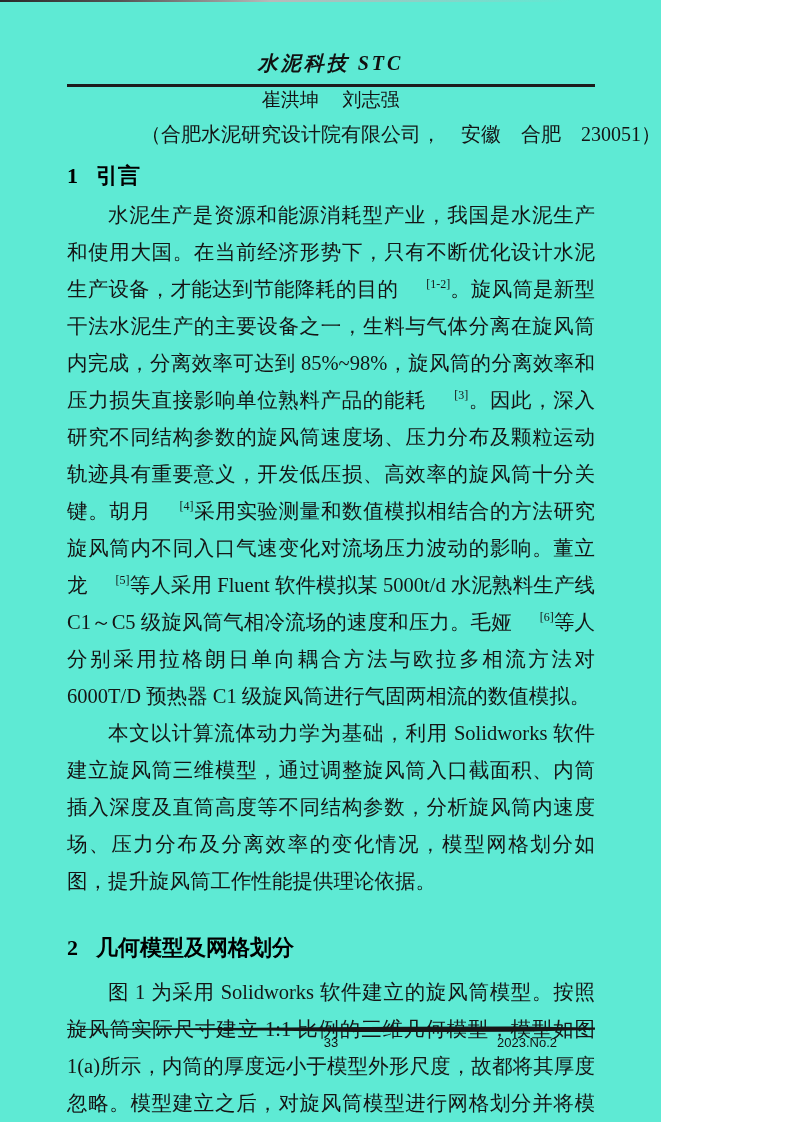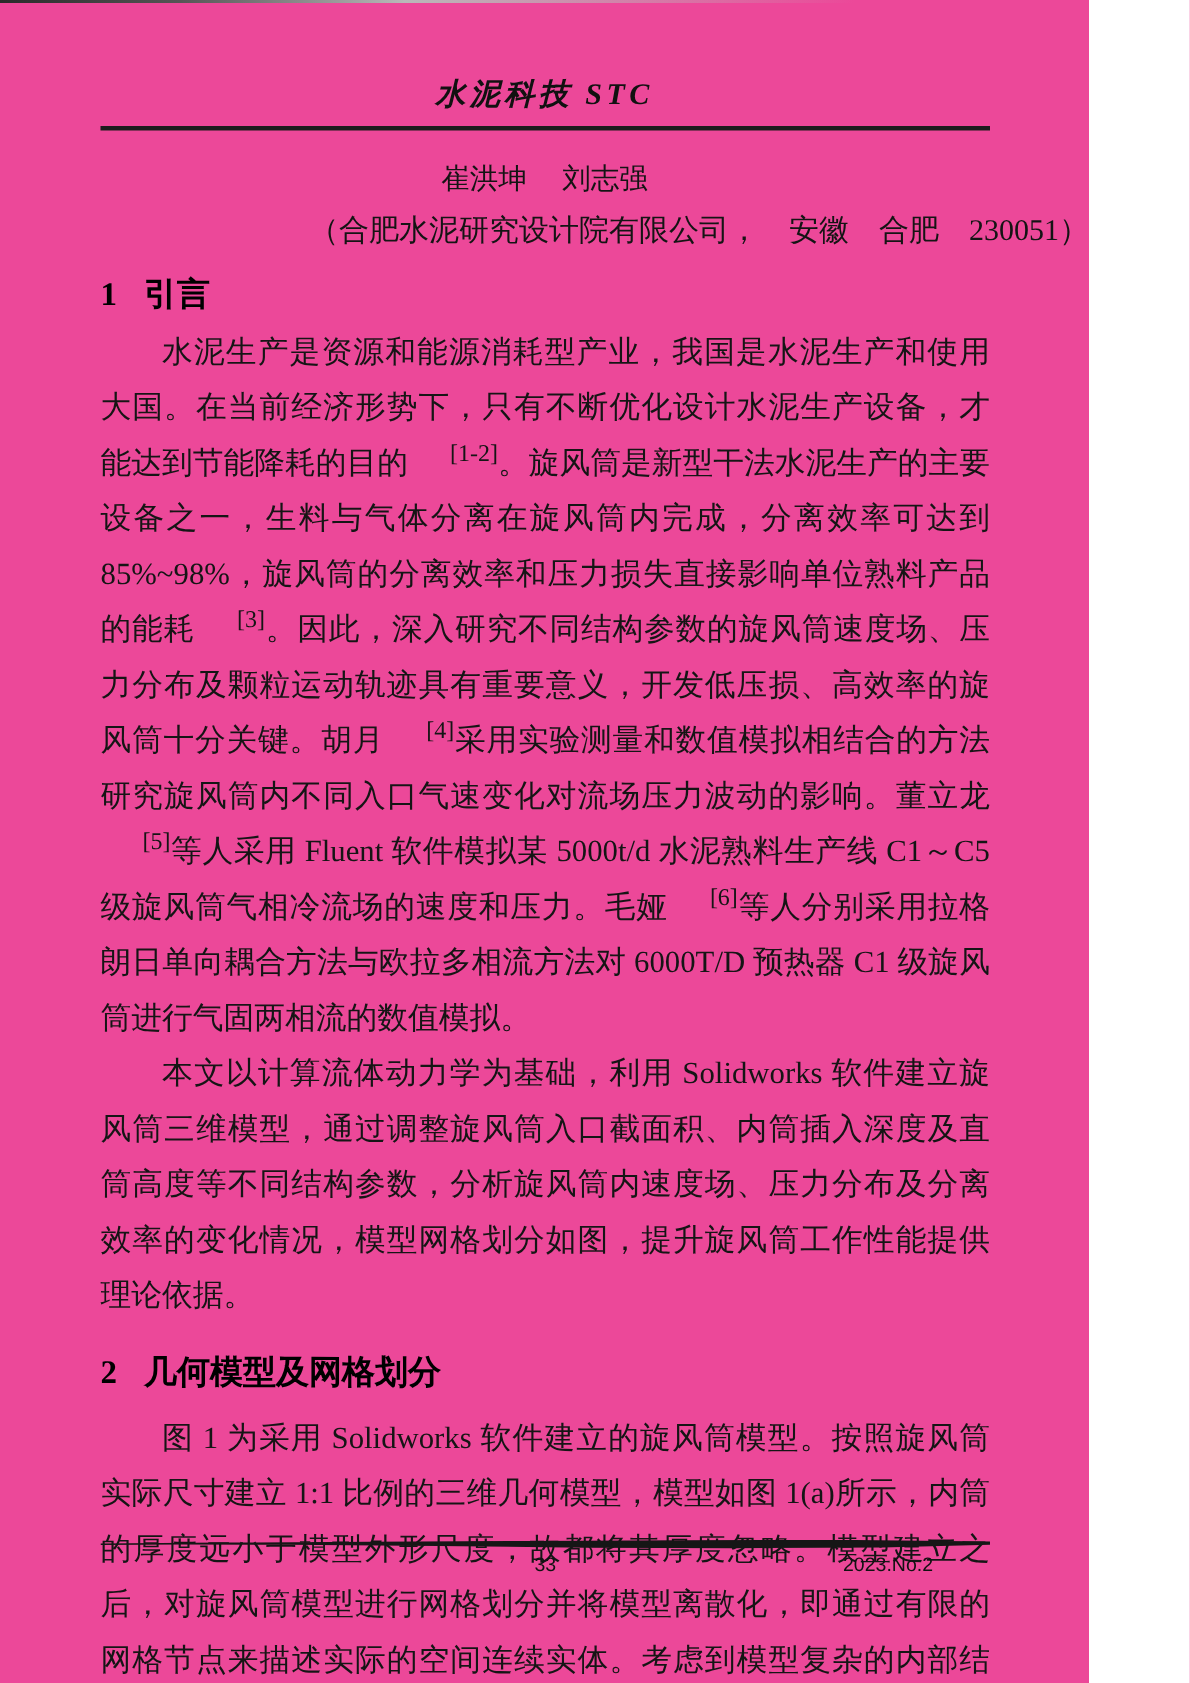--- a/index.html
+++ b/index.html
@@ -2,23 +2,23 @@
 <html><head>
 <meta charset="utf-8">
 <style>
   html, body {
     margin: 0;
     padding: 0;
     background: #ffffff;
   }
   .page {
     position: relative;
-    width: 726px;
+    width: 661px;
     height: 1122px;
-    background: #ec4899;
+    background: #5eead4;
     color: #1a1a1a;
     font-family: "Liberation Serif", "DejaVu Serif", serif;
     overflow: hidden;
     box-sizing: border-box;
   }
   .scan-line {
     position: absolute;
     top: 0; left: 0;
     width: 600px; height: 2px;
     background: linear-gradient(to right, #2a2a2a 0%, #555 20%, #b9b9b9 45%, rgba(200,200,200,0) 95%);
@@ -42,21 +42,20 @@
     margin: 26px 40px 0 40px;
     text-align: center;
     font-family: "Liberation Sans", "DejaVu Sans", sans-serif;
     font-weight: 700;
     font-size: 34px;
     line-height: 48px;
     color: #000;
     letter-spacing: 1px;
   }
   .authors {
-    margin-top: 20px;
     text-align: center;
     font-size: 19px;
     line-height: 26px;
     color: #141414;
   }
   .affiliation {
     margin-top: 7px;
     text-align: right;
     font-size: 20px;
     line-height: 28px;
@@ -73,33 +72,33 @@
     color: #000;
     margin: 12px 0 5px 0;
   }
   h2.sec-heading .sec-num {
     display: inline-block;
     margin-right: 18px;
     font-family: "Liberation Serif", "DejaVu Serif", serif;
     font-weight: 700;
   }
   h2.sec-heading.second {
-    margin-top: 16px;
+    margin-top: 32px;
     margin-bottom: 10px;
   }
   p.body-para {
     margin: 0;
     font-size: 20.5px;
     line-height: 37px;
     text-align: justify;
     text-indent: 2em;
     color: #151515;
   }
   p.body-para sup {
-    font-size: 16px;
+    font-size: 12px;
     line-height: 0;
     vertical-align: super;
     padding-left: 28px;
   }
   footer.page-footer {
     position: absolute;
     top: 1026px;
     left: 67px;
     right: 66px;
   }

